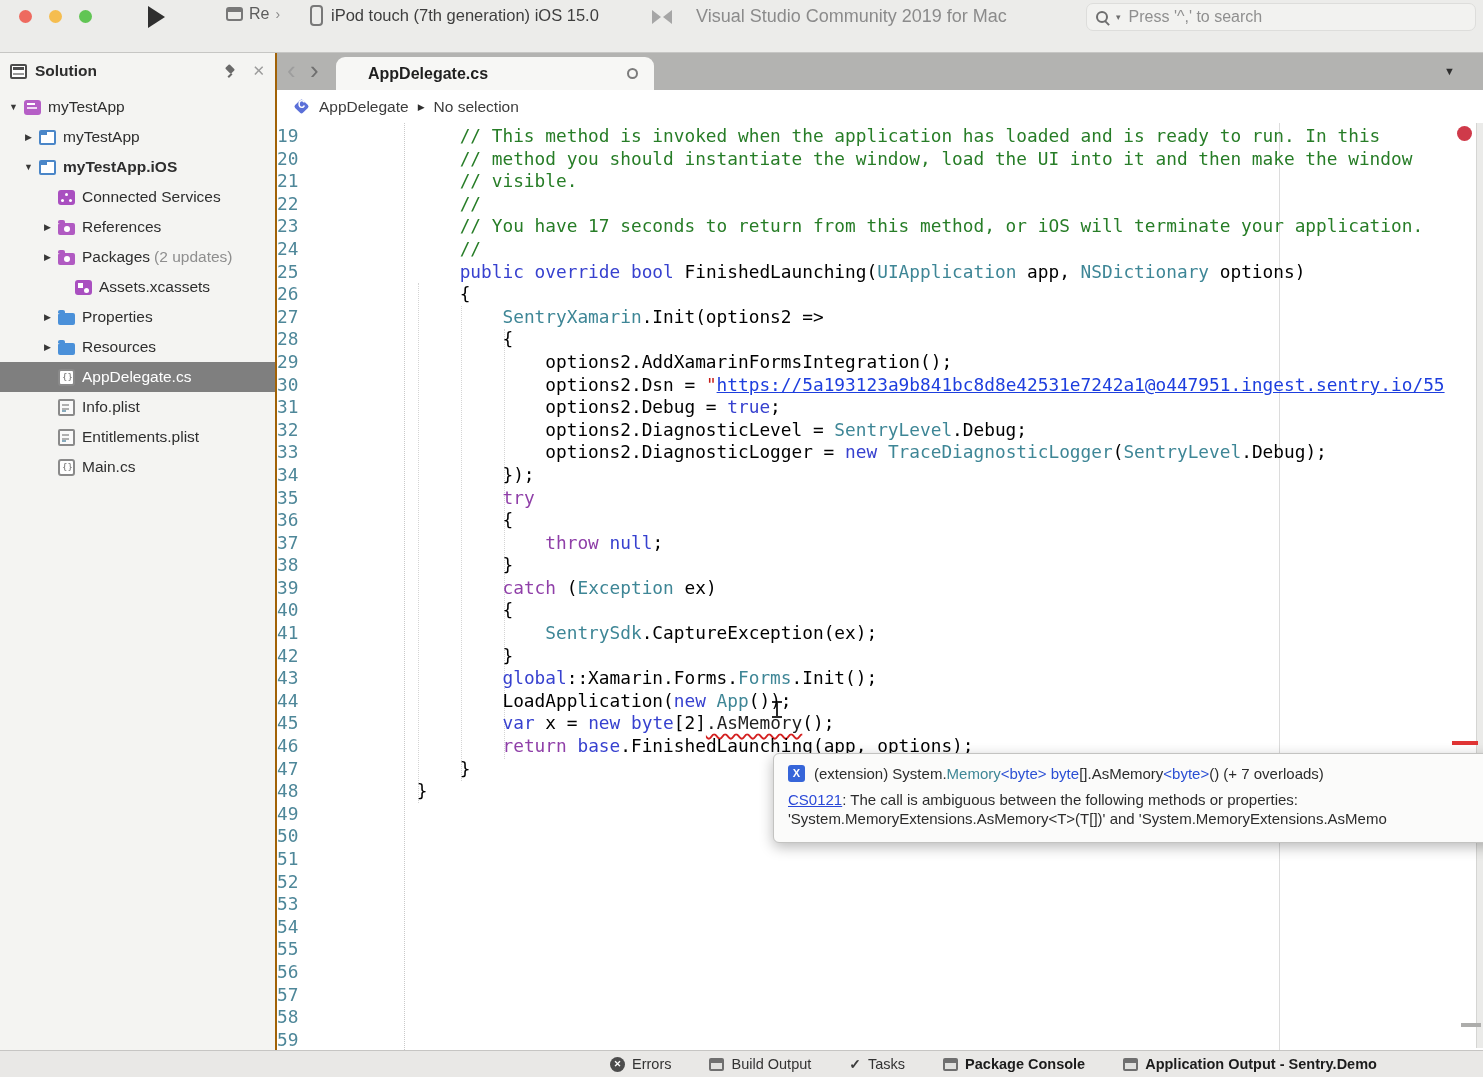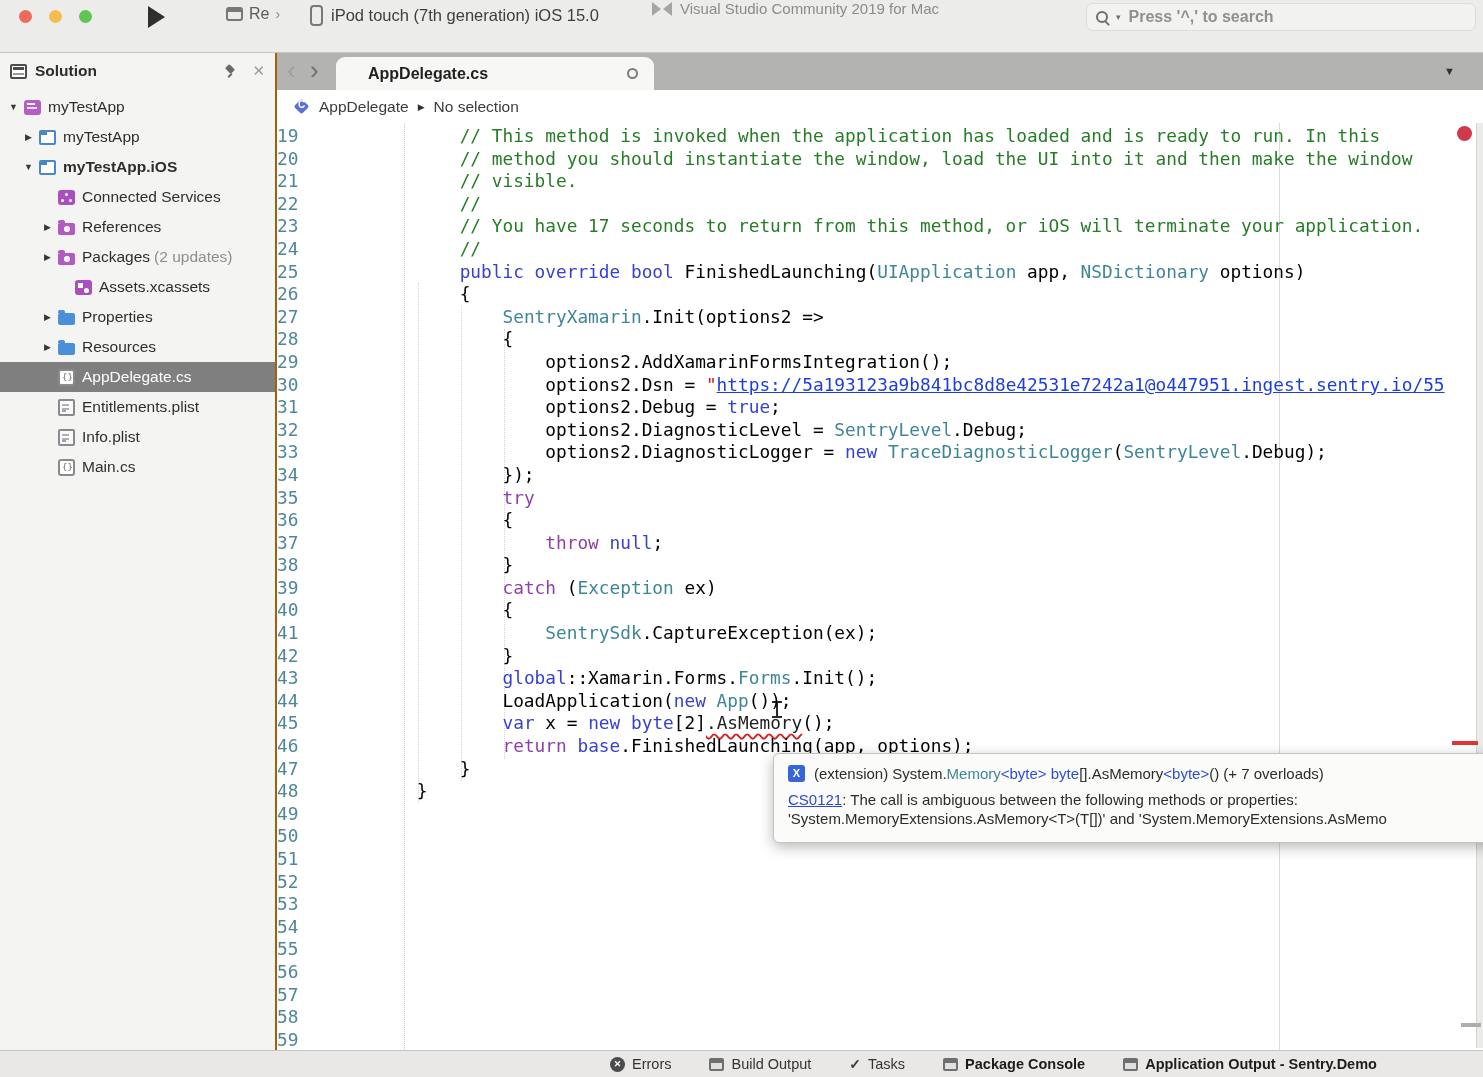--- a/index.html
+++ b/index.html
@@ -14,34 +14,34 @@
   .tl.yellow { left:49px;  background:#f5bd4f; }
   .tl.green  { left:79px;  background:#61c554; }
   .play { position:absolute; left:148px; top:6px; width:0; height:0;
     border-left:17px solid #2f2f2f; border-top:11px solid transparent; border-bottom:11px solid transparent; cursor:pointer; }
   .cfg { position:absolute; left:226px; top:5px; display:flex; align-items:center; gap:6px; color:#5c5c5c; font-size:16px; }
   .winicon { width:17px; height:14px; border:2px solid #787878; border-radius:3px; position:relative; }
   .winicon::before { content:""; position:absolute; left:0; right:0; top:0; height:3px; background:#787878; }
   .cfg .chev { color:#8a8a8a; font-size:14px; }
   .device { position:absolute; left:310px; top:5px; display:flex; align-items:center; gap:8px; color:#3e3e3e; font-size:16.5px; }
   .phoneicon { width:13px; height:21px; border:2px solid #787878; border-radius:4px; }
-  .apptitle { position:absolute; left:652px; top:0; display:flex; align-items:center; gap:8px; color:#8b8b8b; font-size:15px; }
+  .apptitle { position:absolute; left:652px; top:6px; display:flex; align-items:center; gap:24px; color:#8b8b8b; font-size:18px; }
   .bowtie { position:relative; width:20px; height:16px; }
   .bowtie::before { content:""; position:absolute; left:0; top:1px; border-left:9px solid #a6a6a6;
     border-top:7px solid transparent; border-bottom:7px solid transparent; }
   .bowtie::after { content:""; position:absolute; right:0; top:1px; border-right:9px solid #a6a6a6;
     border-top:7px solid transparent; border-bottom:7px solid transparent; }
   .search { position:absolute; left:1086px; top:3px; width:390px; height:28px; border:1px solid #dddddb;
     border-radius:7px; background:#f2f2f0; display:flex; align-items:center; padding:0 8px; gap:4px; }
   .mag { position:relative; width:17px; height:17px; }
   .mag::before { content:""; position:absolute; left:1px; top:2px; width:8px; height:8px; border:2px solid #6e6e6e; border-radius:50%; }
   .mag::after { content:""; position:absolute; left:11px; top:11px; width:2px; height:6px; background:#6e6e6e; transform:rotate(-45deg); }
   .mag-caret { font-size:9px; color:#6e6e6e; margin-right:4px; }
   .search input { flex:1; border:none; outline:none; background:transparent; font-size:16px; color:#444;
-    font-family:"Liberation Sans", sans-serif;font-weight:bold; }
+    font-family:"Liberation Sans", sans-serif; }
   .search input::placeholder { color:#8f8f8f; }
 
   
   .main { display:flex; height:997px; }
   .solution-pad { width:277px; background:#f4f4f2; border-right:2px solid #a16207; position:relative; }
   .pad-header { height:36px; display:flex; align-items:center; padding:0 10px; gap:8px; }
   .solwin { width:17px; height:15px; border:2px solid #4c4c4c; border-radius:2px; position:relative; background:#fff; }
   .solwin::before { content:""; position:absolute; left:1px; right:1px; top:1px; height:3px; background:#4c4c4c; }
   .solwin::after  { content:""; position:absolute; left:1px; right:1px; top:7px; height:2px; background:#9a9a9a; }
   .pad-title { font-size:15.5px; color:#2d2d2d; font-weight:bold; flex:1; }
@@ -235,26 +235,26 @@
             <span class="tlabel">Resources</span>
           </div>
           <div class="trow sel" style="padding-left: 40px;">
             <span class="arrow"></span>
             <span class="ticon i-cs"></span>
             <span class="tlabel">AppDelegate.cs</span>
           </div>
           <div class="trow" style="padding-left: 40px;">
             <span class="arrow"></span>
             <span class="ticon i-plist"></span>
+            <span class="tlabel">Info.plist</span>
+          </div>
+          <div class="trow" style="padding-left: 40px;">
+            <span class="arrow"></span>
+            <span class="ticon i-plist"></span>
             <span class="tlabel">Entitlements.plist</span>
-          </div>
-          <div class="trow" style="padding-left: 40px;">
-            <span class="arrow"></span>
-            <span class="ticon i-plist"></span>
-            <span class="tlabel">Info.plist</span>
           </div>
           <div class="trow" style="padding-left: 40px;">
             <span class="arrow"></span>
             <span class="ticon i-cs"></span>
             <span class="tlabel">Main.cs</span>
           </div>
         </div>
     </aside>
 
     <div class="editor-col">

